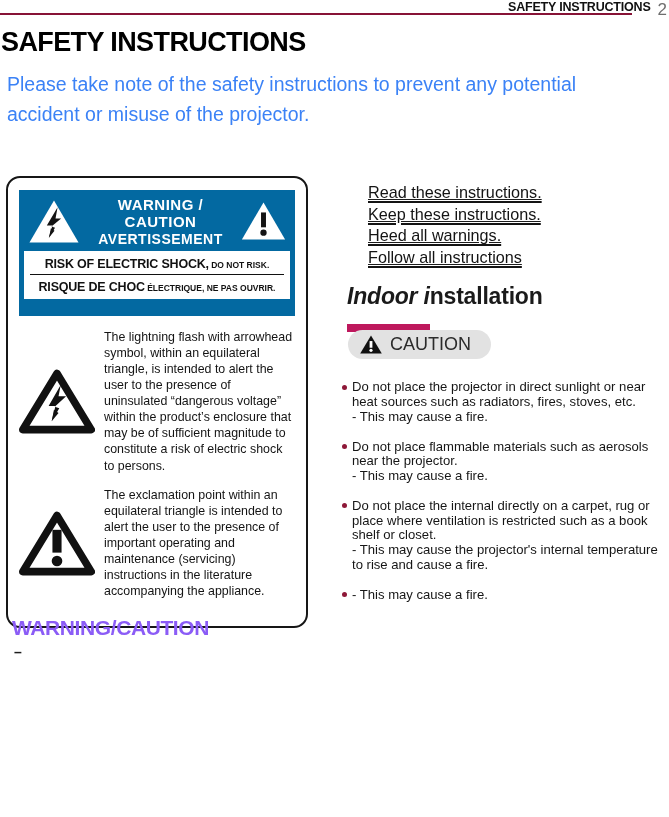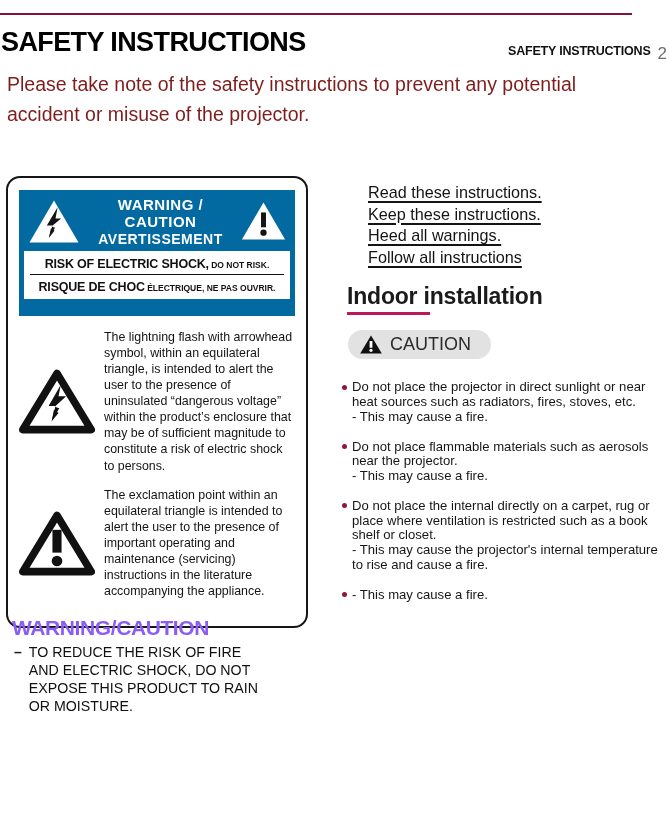--- a/index.html
+++ b/index.html
@@ -2,27 +2,27 @@
 <html><head>
 <meta charset="utf-8">
 <style>
   * { margin:0; padding:0; box-sizing:border-box; }
   html,body { background:#ffffff; }
   .page {
     position:relative; width:669px; height:817px; background:#fff;
     font-family:"Liberation Sans", sans-serif; color:#1c1c1c; overflow:hidden;
   }
   
-  .hdr { position:absolute; top:0; left:4px; right:2px; height:22px; text-align:right;margin-top:44px; }
+  .hdr { position:absolute; top:0; left:4px; right:2px; height:22px; text-align:right; }
   .hdr .crumb { font-size:12.5px; font-weight:bold; letter-spacing:-0.2px; color:#111; vertical-align:top; }
   .hdr .pageno { font-size:17px; color:#6e6e6e; margin-left:7px; vertical-align:top; }
   .hdr-rule { position:absolute; top:13px; left:0; width:632px; height:2px; background:#871336; }
   
   .title { position:absolute; top:27px; left:1px; font-size:27px; font-weight:bold; letter-spacing:-0.6px; color:#000; }
-  .intro { position:absolute; top:69px; left:7px; width:645px; font-size:19.5px; line-height:1.55; color:#7f1d1d; }
+  .intro { position:absolute; top:69px; left:7px; width:645px; font-size:19.5px; line-height:1.55; color:#3b82f6; }
   
   .warnbox {
     position:absolute; left:6px; top:176px; width:302px; height:452px;
     border:2.5px solid #161616; border-radius:14px; padding:12px 11px 0 11px; background:#fff;
   }
   .label { background:#0369a1; padding:4px 5px 17px 5px; }
   .label-hdr { display:flex; align-items:center; justify-content:space-between; padding:2px 4px 4px 4px; }
   .label-hdr svg { flex:none; }
   .label-titles { text-align:center; color:#fff; line-height:1.15; }
   .label-titles .l1 { font-size:15px; font-weight:bold; letter-spacing:0.5px; }
@@ -34,27 +34,27 @@
   .risk-sep { border:none; border-top:1.5px solid #111; margin:1px 2px; }
   .iconrow { display:flex; align-items:center; gap:9px; margin-top:13px; }
   .iconrow .tri { flex:none; }
   .iconrow p { font-size:12.4px; line-height:1.3; color:#141414; width:196px; }
   .warn-head { margin-top:16px; margin-left:-7px; font-size:21px; font-weight:bold; letter-spacing:-0.4px; color:#8b5cf6; }
   .warn-item { display:flex; margin-top:3px; margin-left:-5px; }
   .warn-item .dash { font-size:14px; font-weight:bold; margin-right:7px; line-height:1.3; }
   .warn-item p { font-size:14.2px; line-height:1.28; color:#101010; width:240px; }
   
   .rcol { position:absolute; left:342px; top:182px; width:327px; }
-  .instructions { margin-left:26px; }
+  .instructions { margin-left:26px;text-decoration:underline; }
   .instructions .ins {
     font-size:16.2px; line-height:1.33; color:#141414; width:fit-content;
     text-decoration:underline; text-underline-offset:3px; text-decoration-thickness:1.5px;
   }
   .sec-title { margin-top:15px; margin-left:5px; font-size:23px; color:#1a1a1a; letter-spacing:-0.2px; }
-  .sec-title .u { border-bottom:3px solid #be185d; padding-bottom:3px; }
+  .sec-title .u { border-bottom:8px solid #be185d; padding-bottom:15px;font-style:italic; }
   .badge {
     margin:20px 0 0 6px; display:inline-flex; align-items:center; gap:8px;
     background:#e2e2e2; border-radius:16px; padding:4px 20px 4px 12px;
     font-size:18px; color:#2b2b2b;text-align:center;
   }
   .badge svg { flex:none; }
   .bullets { list-style:none; margin-top:21px; }
   .bullets li { position:relative; padding-left:10px; margin-bottom:15px; font-size:13.1px; line-height:1.13; color:#161616; }
   .bullets li::before { content:""; position:absolute; left:0; top:4.5px; width:5px; height:5px; border-radius:50%; background:#8e1838; }
   .bullets .sub { margin-top:0; }
@@ -118,21 +118,20 @@
         <path d="M50 7 L95 81 L5 81 Z" fill="none" stroke="#111111" stroke-width="10" stroke-linejoin="round"></path>
         <rect x="44" y="26" width="12" height="30" fill="#111111"></rect>
         <circle cx="50" cy="67" r="7" fill="#111111"></circle>
       </svg>
       <p>The exclamation point within an equilateral triangle is intended to alert the user to the presence of important operating and maintenance (servicing) instructions in the literature accompanying the appliance.</p>
     </div>
 
     <div class="warn-head">WARNING/CAUTION</div>
     <div class="warn-item">
       <span class="dash">–</span>
-      <p>TO REDUCE THE RISK OF FIRE AND ELECTRIC SHOCK, DO NOT EXPOSE THIS PRODUCT TO RAIN OR MOISTURE.</p>
     </div>
   </div>
 
   <div class="rcol">
     <div class="instructions">
       <div class="ins">Read these instructions.</div>
       <div class="ins">Keep these instructions.</div>
       <div class="ins">Heed all warnings.</div>
       <div class="ins">Follow all instructions</div>
     </div>

